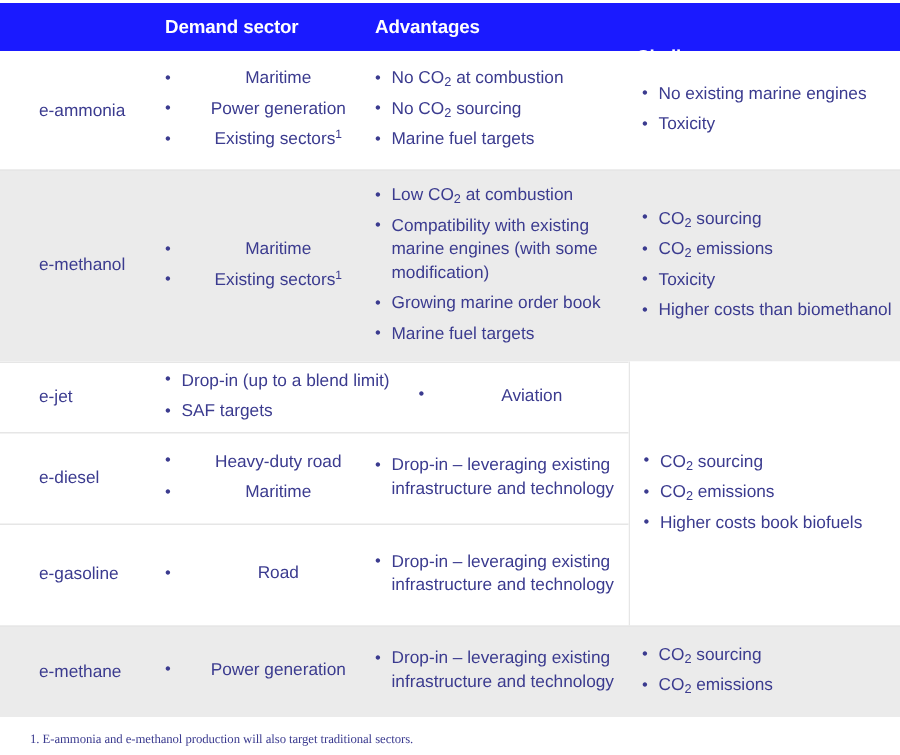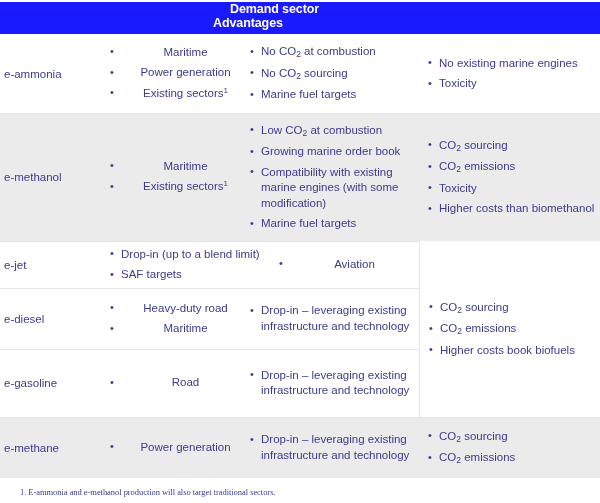--- a/index.html
+++ b/index.html
@@ -22,21 +22,20 @@
   
   .table-header {
     position: absolute;
     left: 0;
     top: 2px;
     width: 600px;
     height: 32px;
     background: #1a1aff;
     display: flex;
     align-items: center;
-    flex-direction: column;
   }
   .th {
     color: #ffffff;
     font-size: 12.5px;
     font-weight: bold;
     letter-spacing: -0.1px;
     white-space: nowrap;
   }
   .th-fuel      { width: 110px; }
   .th-demand    { width: 140px; }
@@ -67,21 +66,21 @@
     background: #e6e6e6;
   }
 
   .cell {
     padding-top: 10px;
     padding-bottom: 10px;
     display: flex;
     flex-direction: column;
     justify-content: center;
   }
-  .c-fuel   { width: 110px; padding-left: 4px; }
+  .c-fuel   { width: 110px; padding-left: 26px; }
   .c-demand { width: 140px; text-align: center; }
   .c-adv    { width: 169px; }
   .c-chal   { width: 181px; padding-left: 9px; }
 
   .fuel-name {
     color: #3b3b8f;
     font-size: 11.5px;
     line-height: 14px;
   }
 
@@ -184,22 +183,22 @@
       </div>
       <div class="cell c-demand">
         <ul class="bullets">
           <li>Maritime</li>
           <li>Existing sectors<sup>1</sup></li>
         </ul>
       </div>
       <div class="cell c-adv">
         <ul class="bullets">
           <li>Low CO<sub>2</sub> at combustion</li>
+          <li>Compatibility with existing marine engines (with some modification)</li>
           <li>Growing marine order book</li>
-          <li>Compatibility with existing marine engines (with some modification)</li>
           <li>Marine fuel targets</li>
         </ul>
       </div>
       <div class="cell c-chal">
         <ul class="bullets">
           <li>CO<sub>2</sub> sourcing</li>
           <li>CO<sub>2</sub> emissions</li>
           <li>Toxicity</li>
           <li>Higher costs than biomethanol</li>
         </ul>

